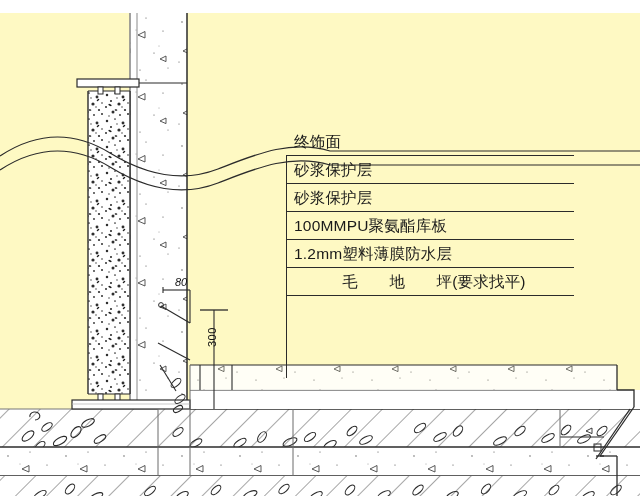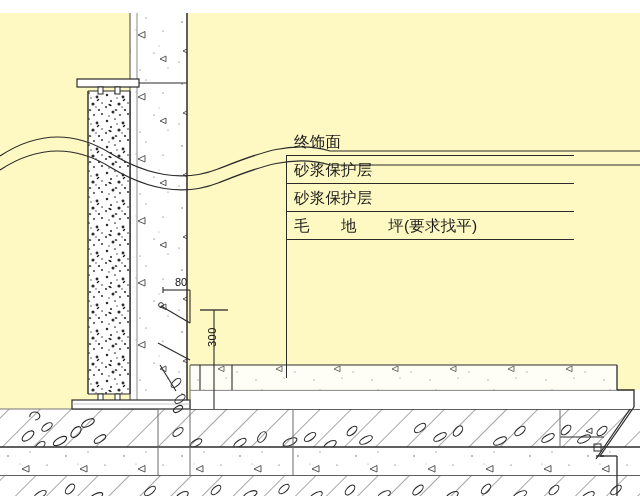--- a/index.html
+++ b/index.html
@@ -37,20 +37,21 @@
     font-size: 15.5px;
     color: #1a1a1a;
     white-space: nowrap;
     letter-spacing: 0.2px;
   }
   .legend-row.ruled {
     border-top: 1.2px solid #2b2b2b;
   }
   .legend-row.last {
     border-bottom: 1.2px solid #2b2b2b;
+    text-align: center;
   }
   .legend-row span.txt {
     display: inline-block;
     padding-left: 8px;
   }
   .legend-edge {
     position: absolute;
     left: 286px;
     top: 142px;
     width: 1.2px;
@@ -59,20 +60,21 @@
   }
   .dim-label {
     position: absolute;
     font-size: 11px;
     color: #111;
     font-family: "Liberation Sans", "DejaVu Sans", sans-serif;
   }
   .dim-80 {
     left: 175px;
     top: 263px;
+    font-style: italic;
   }
   .dim-300 {
     left: 206px;
     top: 334px;
     transform: rotate(-90deg);
     transform-origin: left top;
     letter-spacing: 0.5px;
   }
 </style>
 </head>
@@ -309,20 +311,26 @@
   <div class="legend">
     <div class="legend-row">
       <span class="txt">终饰面</span>
     </div>
     <div class="legend-row ruled">
       <span class="txt">砂浆保护层</span>
     </div>
     <div class="legend-row ruled">
       <span class="txt">砂浆保护层</span>
     </div>
+    <div class="legend-row ruled">
+      <span class="txt">100MMPU聚氨酯库板</span>
+    </div>
+    <div class="legend-row ruled">
+      <span class="txt">1.2mm塑料薄膜防水层</span>
+    </div>
     <div class="legend-row ruled last">
       <span class="txt">毛　　地　　坪(要求找平)</span>
     </div>
   </div>
 
   <div class="dim-label dim-80">80</div>
   <div class="dim-label dim-300">300</div>
 
 </div>
 

